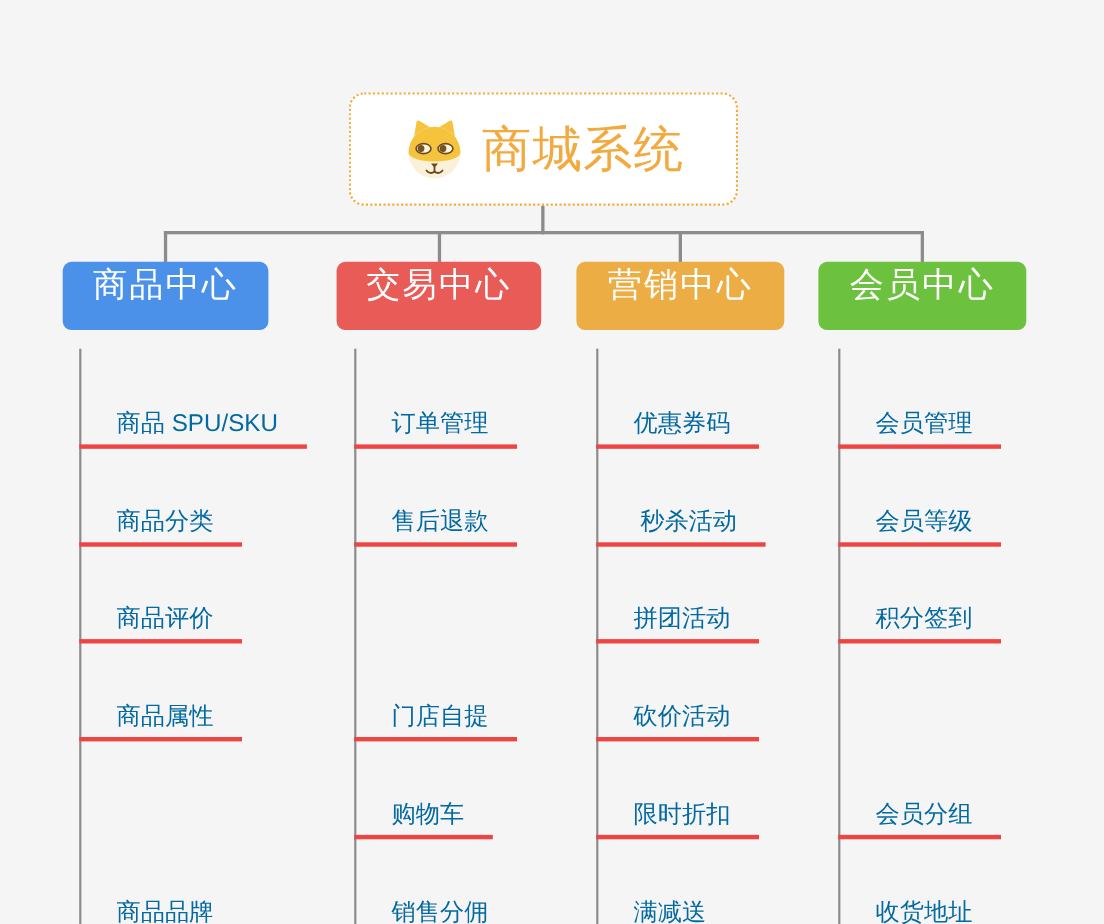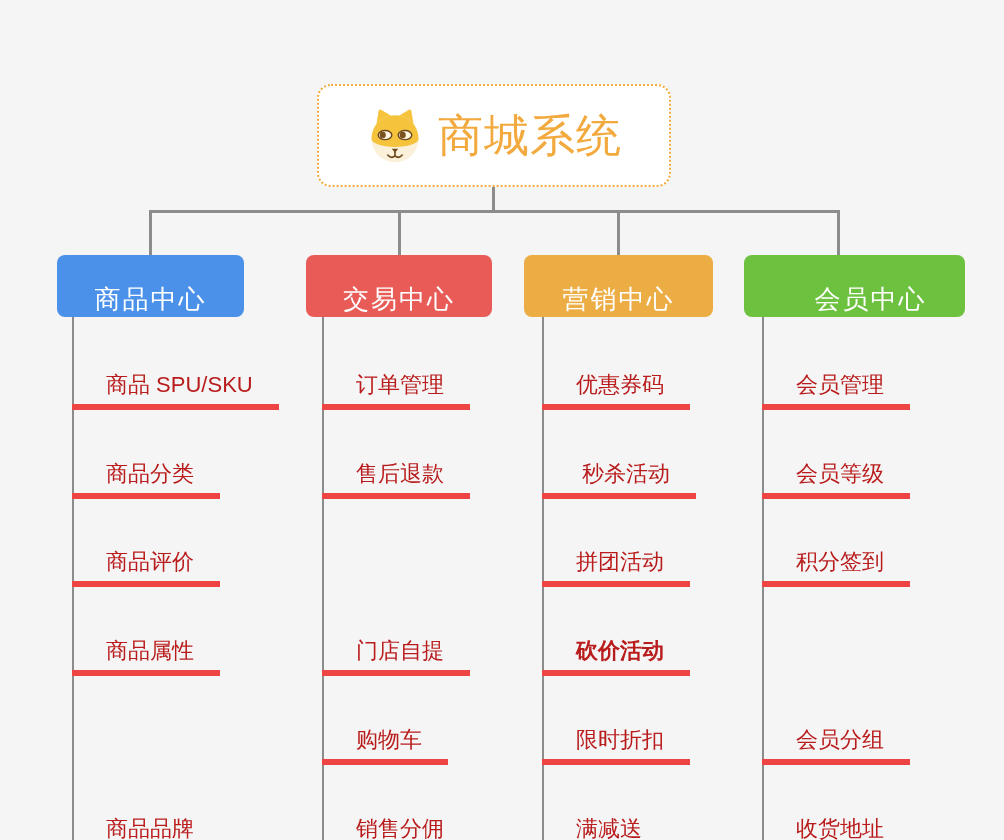--- a/index.html
+++ b/index.html
@@ -27,32 +27,32 @@
     display:flex;align-items:center;justify-content:center;gap:14px;
     cursor:pointer;
   }
   .root-title{
     font-size:45px;font-weight:500;color:#f2a93e;letter-spacing:1px;
     line-height:1;
   }
   .root-icon{width:58px;height:58px;display:block;}
   
   .branch{
-    position:absolute;top:207px;height:62px;
+    position:absolute;top:190px;height:62px;
     border-radius:8px;
-    display:flex;align-items:flex-end;justify-content:center;
-    color:#ffffff;font-size:26px;font-weight:500;letter-spacing:2px;
+    display:flex;align-items:flex-start;justify-content:center;
+    color:#ffffff;font-size:31px;font-weight:500;letter-spacing:2px;
     cursor:pointer;
   }
   
   .leaf{
     position:absolute;
-    font-size:22px;color:#b91c1c;line-height:30px;
+    font-size:22px;color:#0369a1;line-height:30px;
     padding:0 26px 4px 34px;
-    border-bottom:6px solid #ef4444;
+    border-bottom:4px solid #ef4444;
     white-space:nowrap;
     cursor:pointer;
   }
 </style>
 </head>
 <body>
 
 <div class="canvas">
 
   <div class="line vline" style="left:492px;top:139px;height:26px;"></div>
@@ -91,40 +91,40 @@
 
   <div class="branch" style="left: 57px; width: 187px; background: rgb(75, 145, 234);">
     <span>商品中心</span>
   </div>
   <div class="branch" style="left: 306px; width: 186px; background: rgb(232, 91, 87);">
     <span>交易中心</span>
   </div>
   <div class="branch" style="left: 524px; width: 189px; background: rgb(236, 173, 68);">
     <span>营销中心</span>
   </div>
-  <div class="branch" style="left: 744px; width: 189px; background: rgb(108, 193, 62); padding-left: 32px;">
+  <div class="branch" style="left: 744px; width: 189px; background: rgb(108, 193, 62);">
     <span>会员中心</span>
   </div>
 
   <div class="leaf" style="left:72px;top:322px;">商品 SPU/SKU</div>
   <div class="leaf" style="left:72px;top:411px;">商品分类</div>
   <div class="leaf" style="left:72px;top:499px;">商品评价</div>
   <div class="leaf" style="left:72px;top:588px;">商品属性</div>
   <div class="leaf" style="left:72px;top:766px;padding-left:34px;">商品品牌</div>
 
   <div class="leaf" style="left:322px;top:322px;">订单管理</div>
   <div class="leaf" style="left:322px;top:411px;">售后退款</div>
   <div class="leaf" style="left:322px;top:588px;">门店自提</div>
   <div class="leaf" style="left:322px;top:677px;">购物车</div>
   <div class="leaf" style="left:322px;top:766px;">销售分佣</div>
 
   <div class="leaf" style="left:542px;top:322px;">优惠券码</div>
   <div class="leaf" style="left:542px;top:411px;padding-left:40px;">秒杀活动</div>
   <div class="leaf" style="left:542px;top:499px;">拼团活动</div>
-  <div class="leaf" style="left:542px;top:588px;font-weight:bold;">砍价活动</div>
+  <div class="leaf" style="left:542px;top:588px;">砍价活动</div>
   <div class="leaf" style="left:542px;top:677px;">限时折扣</div>
   <div class="leaf" style="left:542px;top:766px;">满减送</div>
 
   <div class="leaf" style="left:762px;top:322px;">会员管理</div>
   <div class="leaf" style="left:762px;top:411px;">会员等级</div>
   <div class="leaf" style="left:762px;top:499px;">积分签到</div>
   <div class="leaf" style="left:762px;top:677px;">会员分组</div>
   <div class="leaf" style="left:762px;top:766px;">收货地址</div>
 
 </div>

